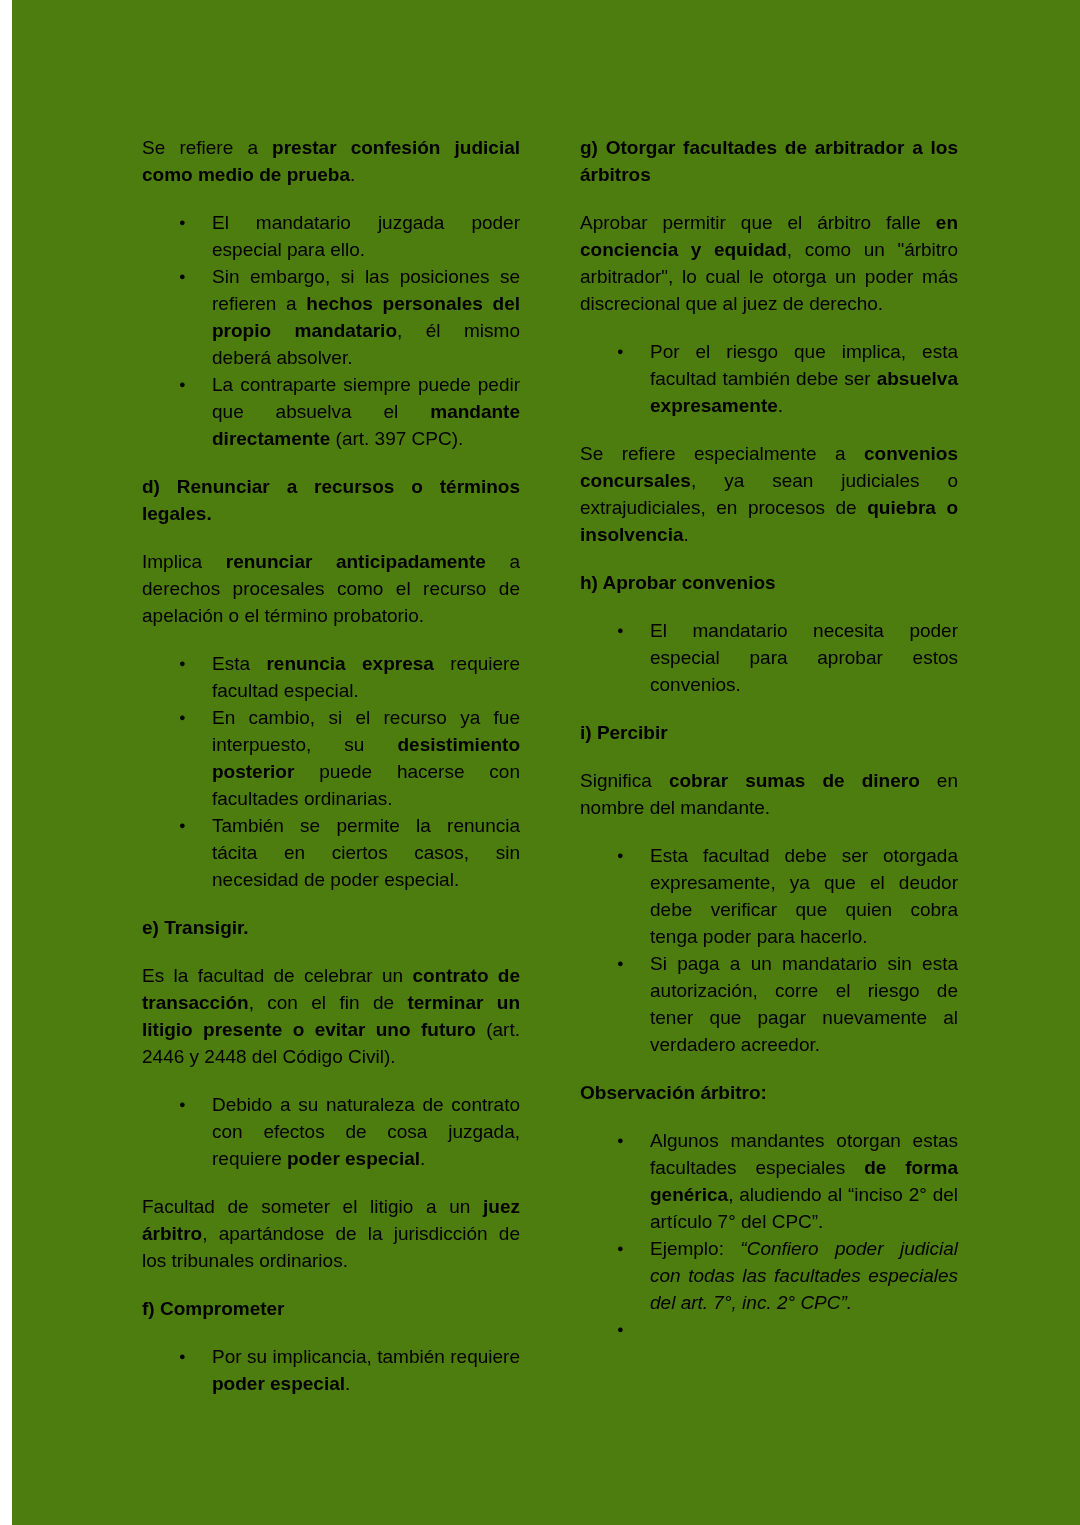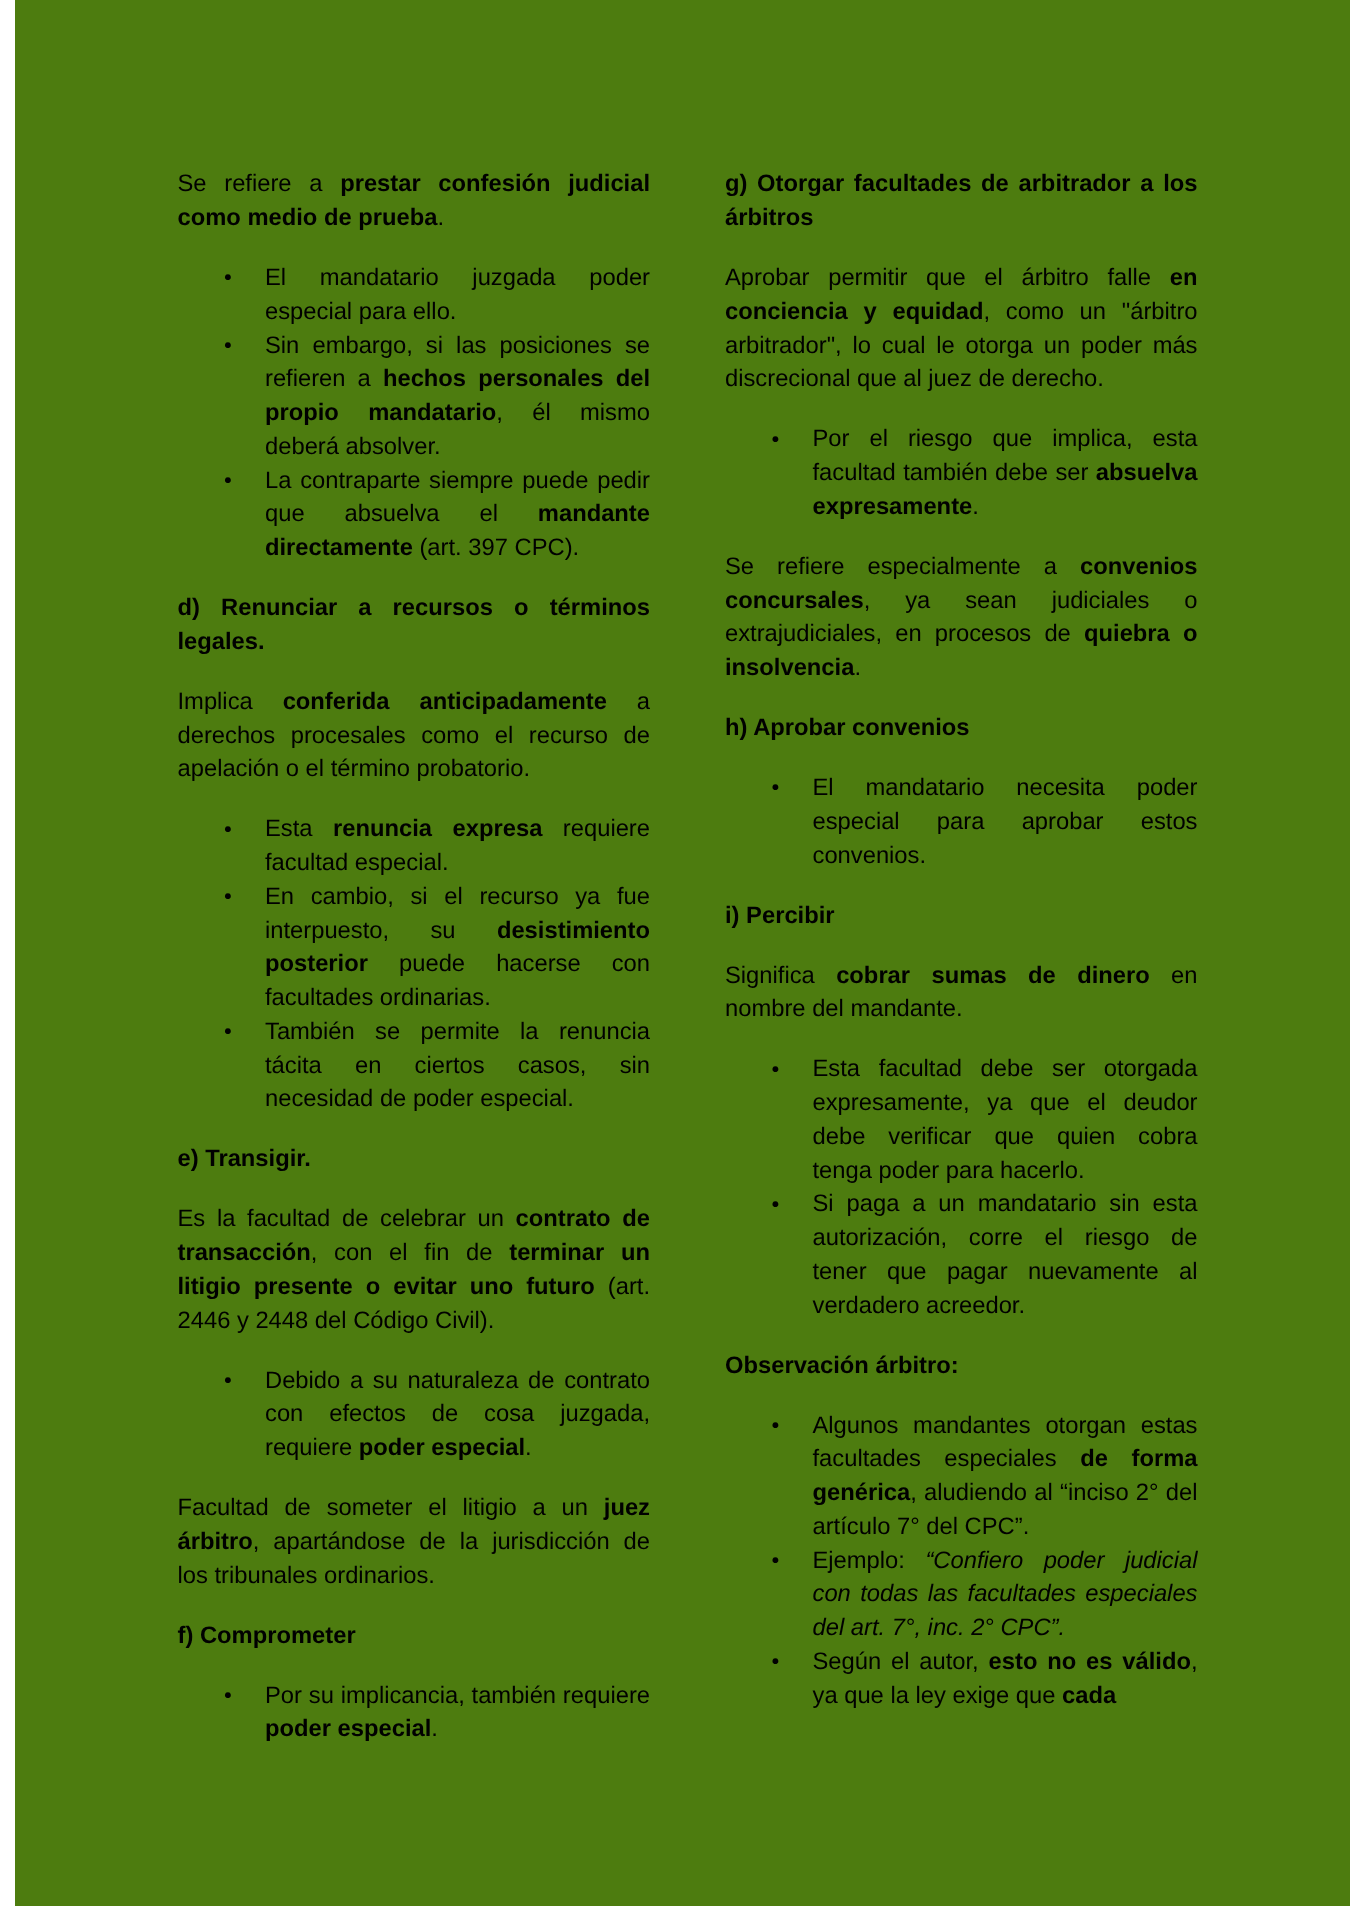--- a/index.html
+++ b/index.html
@@ -71,21 +71,21 @@
         <div class="uli">
           <span class="marker">●</span>
           <div class="litext"><span>Sin embargo, si las posiciones se refieren a </span><b>hechos personales del propio mandatario</b><span>, él mismo deberá absolver.</span></div>
         </div>
         <div class="uli">
           <span class="marker">●</span>
           <div class="litext"><span>La contraparte siempre puede pedir que absuelva el </span><b>mandante directamente</b><span> (art. 397 CPC).</span></div>
         </div>
       </div>
       <div class="para"><b>d) Renunciar a recursos o términos legales.</b></div>
-      <div class="para"><span>Implica </span><b>conferida anticipadamente</b><span> a derechos procesales como el recurso de apelación o el término probatorio.</span></div>
+      <div class="para"><span>Implica </span><b>renunciar anticipadamente</b><span> a derechos procesales como el recurso de apelación o el término probatorio.</span></div>
       <div class="ulist">
         <div class="uli">
           <span class="marker">●</span>
           <div class="litext"><span>Esta </span><b>renuncia expresa</b><span> requiere facultad especial.</span></div>
         </div>
         <div class="uli">
           <span class="marker">●</span>
           <div class="litext"><span>En cambio, si el recurso ya fue interpuesto, su </span><b>desistimiento posterior</b><span> puede hacerse con facultades ordinarias.</span></div>
         </div>
         <div class="uli">
@@ -144,17 +144,16 @@
         <div class="uli">
           <span class="marker">●</span>
           <div class="litext"><span>Algunos mandantes otorgan estas facultades especiales </span><b>de forma genérica</b><span>, aludiendo al “inciso 2° del artículo 7° del CPC”.</span></div>
         </div>
         <div class="uli">
           <span class="marker">●</span>
           <div class="litext"><span>Ejemplo: </span><i>“Confiero poder judicial con todas las facultades especiales del art. 7°, inc. 2° CPC”.</i></div>
         </div>
         <div class="uli">
           <span class="marker">●</span>
-          <div class="litext"><span>Según el autor, </span><b>esto no es válido</b><span>, ya que la ley exige que </span><b>cada</b></div>
         </div>
       </div>
     </div>
 </div>
 
 </body></html>

